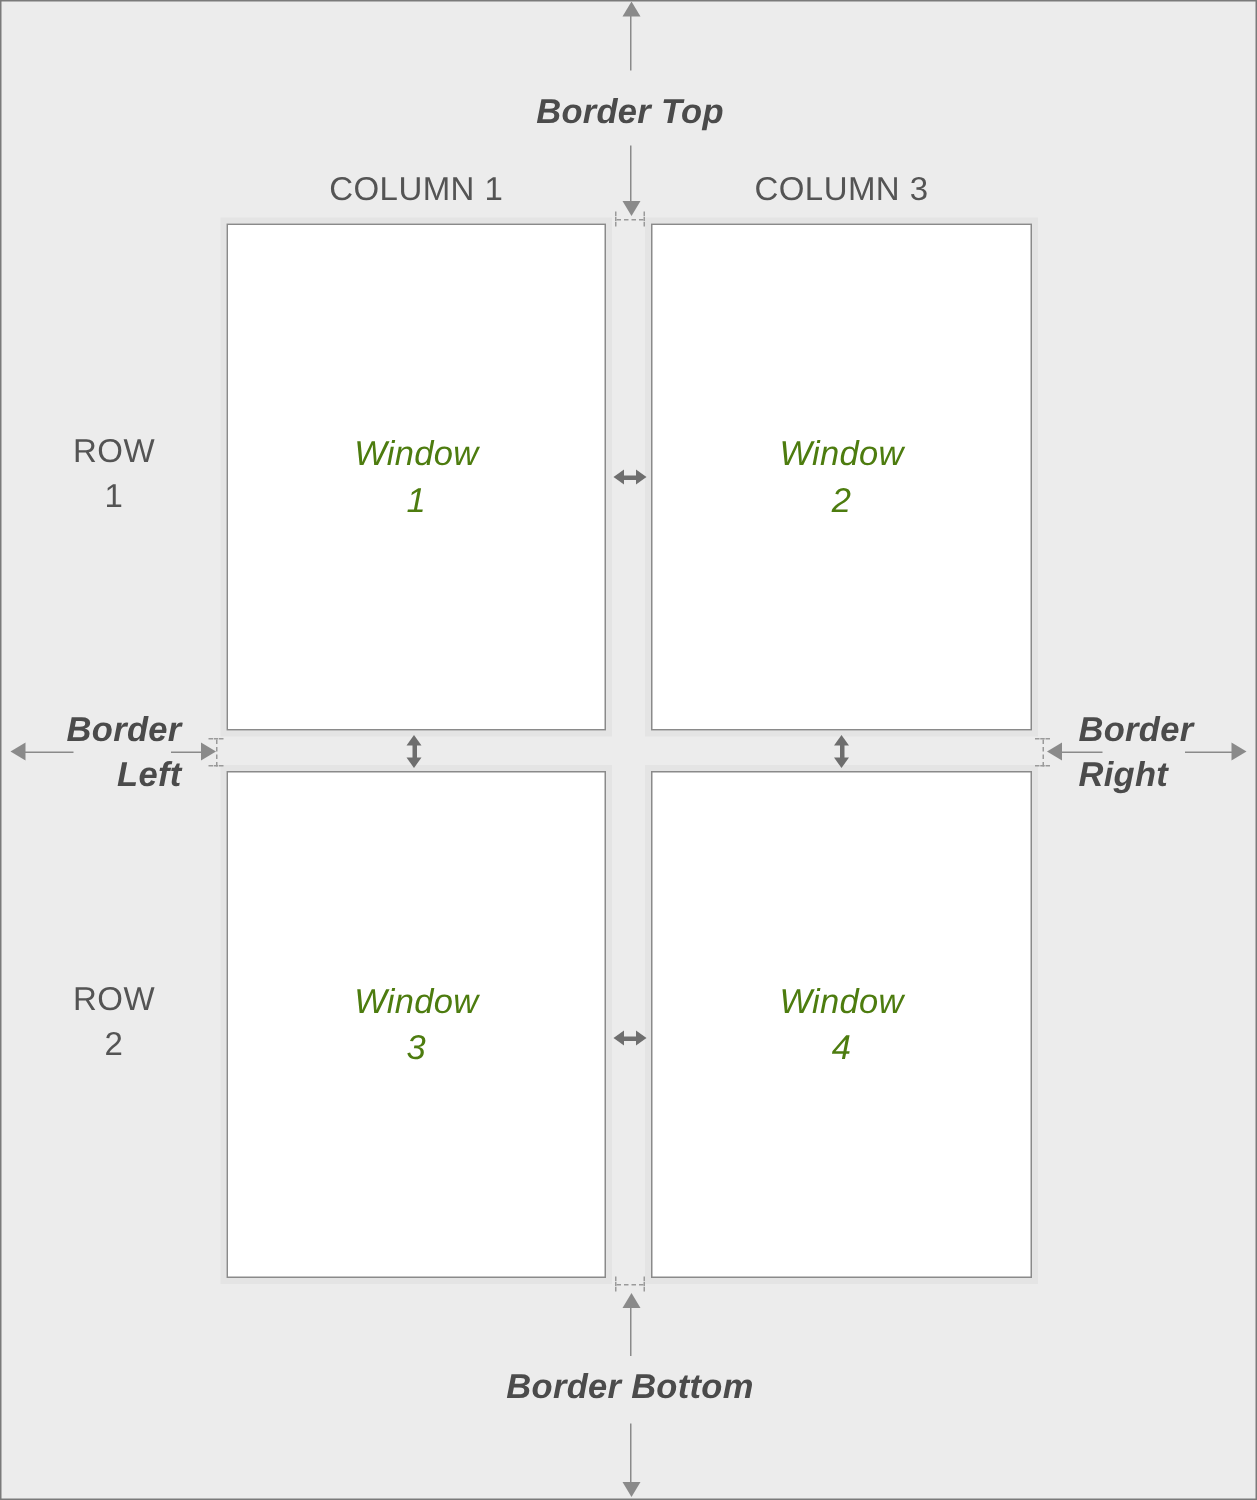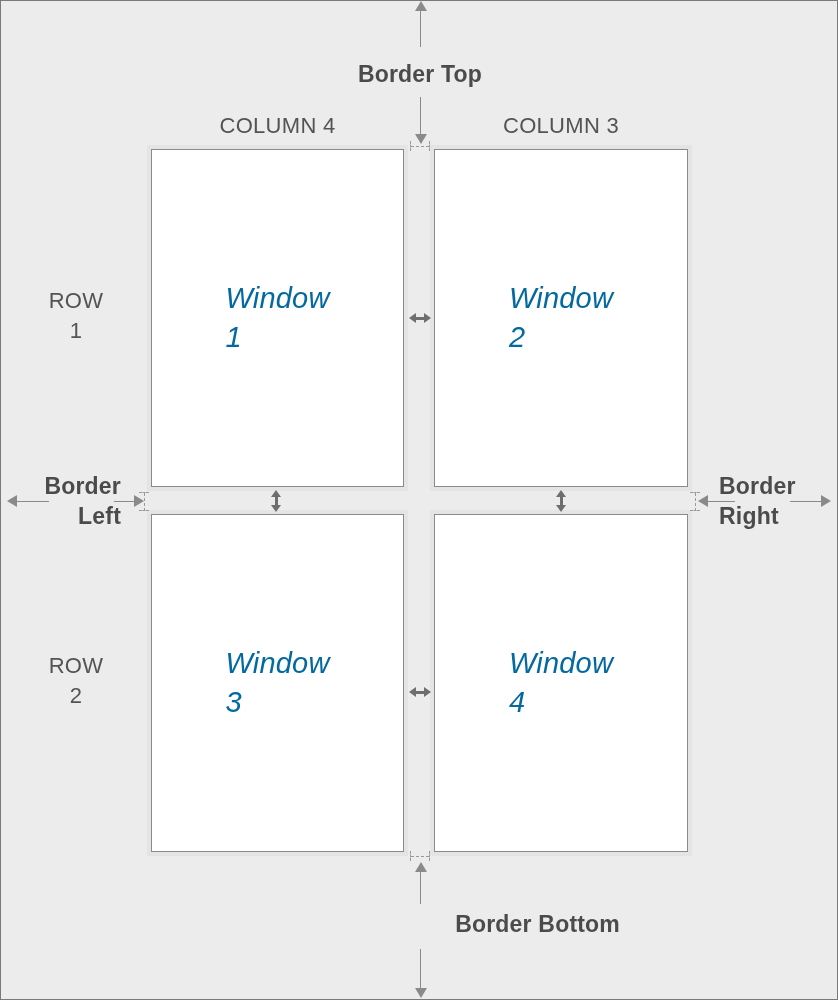--- a/index.html
+++ b/index.html
@@ -26,23 +26,23 @@
     position: absolute;
     background: #ffffff;
     border: 1px solid #8a8a8a;
     box-shadow: 0 0 0 4px #e4e4e4;
     display: flex;
     align-items: center;
     justify-content: center;
   }
   .window-label {
     font-style: italic;
-    font-size: 29px;
-    color: #0369a1;
-    text-align: left;
+    font-size: 23px;
+    color: #4d7c0f;
+    text-align: center;
     line-height: 1.34;
     white-space: pre-line;
     letter-spacing: 0.2px;
   }
 
   #window-1 { left: 150px; top: 148px; width: 253px; height: 338px; }
   #window-2 { left: 433px; top: 148px; width: 254px; height: 338px; }
   #window-3 { left: 150px; top: 513px; width: 253px; height: 338px; }
   #window-4 { left: 433px; top: 513px; width: 254px; height: 338px; }
 
@@ -57,34 +57,35 @@
     letter-spacing: 0.3px;
   }
   #column-1-label { left: 150px; top: 110px; width: 253px; }
   #column-2-label { left: 433px; top: 110px; width: 254px; }
   #row-1-label { left: 10px; top: 285px; width: 130px; }
   #row-2-label { left: 10px; top: 650px; width: 130px; }
 
   
   .border-label {
     position: absolute;
+    font-style: italic;
     font-weight: bold;
     font-size: 23px;
     color: #4b4b4b;
     line-height: 1.32;
     white-space: pre-line;
     letter-spacing: 0.2px;
   }
   #border-top-label {
     left: 219px; top: 58px; width: 400px;
     text-align: center;
   }
   #border-bottom-label {
     left: 219px; top: 908px; width: 400px;
-    text-align: right;
+    text-align: center;
   }
   #border-left-label {
     left: 0px; top: 470px; width: 120px;
     text-align: right;
   }
   #border-right-label {
     left: 718px; top: 470px; width: 120px;
     text-align: left;
   }
 
@@ -183,21 +184,21 @@
 <div id="canvas">
 
   <div class="vline" style="left:419px; top:6px; height:40px;"></div>
   <div class="arrow-up" style="left:414px; top:0px;"></div>
 
   <div class="border-label" id="border-top-label">Border Top</div>
 
   <div class="vline" style="left:419px; top:96px; height:38px;"></div>
   <div class="arrow-down" style="left:414px; top:133px;"></div>
 
-  <div class="axis-label" id="column-1-label">COLUMN 4</div>
+  <div class="axis-label" id="column-1-label">COLUMN 1</div>
   <div class="axis-label" id="column-2-label">COLUMN 3</div>
 
   <div class="axis-label" id="row-1-label">ROW
 1</div>
   <div class="axis-label" id="row-2-label">ROW
 2</div>
 
   <div class="window" id="window-1">
     <span class="window-label">Window
 1</span>

